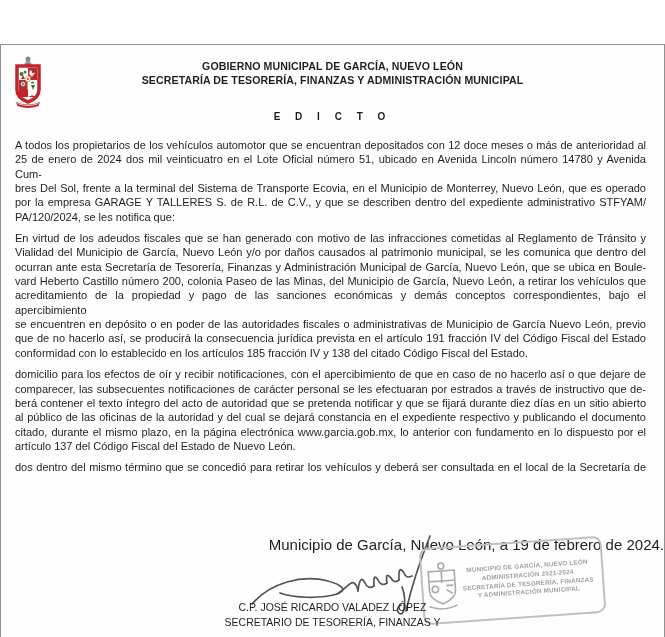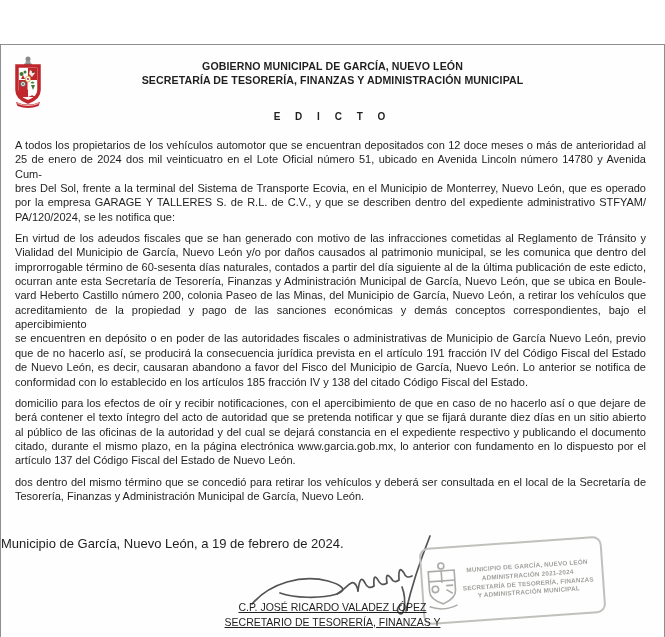--- a/index.html
+++ b/index.html
@@ -31,25 +31,25 @@
   }
   .body-text{
     position:absolute;top:93px;left:14px;width:631px;
     font-size:11px;line-height:14.35px;
   }
   .para{margin:0 0 7px 0;}
   .pline{text-align:justify;text-align-last:justify;white-space:normal;}
   .pline.last{text-align-last:auto;}
   .date-line{
     position:absolute;top:491px;left:0;width:100%;
-    text-align:left;font-size:13px;
+    text-align:right;font-size:15px;
   }
   .sig-block{
     position:absolute;top:555px;left:0;width:100%;
-    text-align:center;font-size:10.5px;line-height:14.6px;text-decoration:underline;
+    text-align:center;font-size:10.5px;line-height:14.6px;
   }
   .signature-svg{position:absolute;left:235px;top:478px;width:230px;height:100px;}
   .stamp{
     position:absolute;left:420px;top:497px;width:183px;height:77px;
     border:2px solid #c0c0bd;border-radius:9px;
     transform:rotate(-4deg);
     display:flex;align-items:center;
     padding:3px 6px;box-sizing:border-box;
     background:transparent;
   }
@@ -106,39 +106,37 @@
       <div class="para">
         <div class="pline">A todos los propietarios de los vehículos automotor que se encuentran depositados con 12 doce meses o más de anterioridad al</div>
         <div class="pline">25 de enero de 2024 dos mil veinticuatro en el Lote Oficial número 51, ubicado en Avenida Lincoln número 14780 y Avenida Cum-</div>
         <div class="pline">bres Del Sol, frente a la terminal del Sistema de Transporte Ecovia, en el Municipio de Monterrey, Nuevo León, que es operado</div>
         <div class="pline">por la empresa GARAGE Y TALLERES S. de R.L. de C.V., y que se describen dentro del expediente administrativo STFYAM/</div>
         <div class="pline last">PA/120/2024, se les notifica que:</div>
       </div>
       <div class="para">
         <div class="pline">En virtud de los adeudos fiscales que se han generado con motivo de las infracciones cometidas al Reglamento de Tránsito y</div>
         <div class="pline">Vialidad del Municipio de García, Nuevo León y/o por daños causados al patrimonio municipal, se les comunica que dentro del</div>
-        <div class="pline">improrrogable término de 60-sesenta días naturales, contados a partir del día siguiente al de la última publicación de este edicto,</div>
         <div class="pline">ocurran ante esta Secretaría de Tesorería, Finanzas y Administración Municipal de García, Nuevo León, que se ubica en Boule-</div>
         <div class="pline">vard Heberto Castillo número 200, colonia Paseo de las Minas, del Municipio de García, Nuevo León, a retirar los vehículos que</div>
         <div class="pline">acreditamiento de la propiedad y pago de las sanciones económicas y demás conceptos correspondientes, bajo el apercibimiento</div>
         <div class="pline">se encuentren en depósito o en poder de las autoridades fiscales o administrativas de Municipio de García Nuevo León, previo</div>
         <div class="pline">que de no hacerlo así, se producirá la consecuencia jurídica prevista en el artículo 191 fracción IV del Código Fiscal del Estado</div>
-        <div class="pline">de Nuevo León, es decir, causaran abandono a favor del Fisco del Municipio de García, Nuevo León. Lo anterior se notifica de</div>
         <div class="pline last">conformidad con lo establecido en los artículos 185 fracción IV y 138 del citado Código Fiscal del Estado.</div>
       </div>
       <div class="para">
         <div class="pline">domicilio para los efectos de oír y recibir notificaciones, con el apercibimiento de que en caso de no hacerlo así o que dejare de</div>
+        <div class="pline">comparecer, las subsecuentes notificaciones de carácter personal se les efectuaran por estrados a través de instructivo que de-</div>
         <div class="pline">berá contener el texto íntegro del acto de autoridad que se pretenda notificar y que se fijará durante diez días en un sitio abierto</div>
         <div class="pline">al público de las oficinas de la autoridad y del cual se dejará constancia en el expediente respectivo y publicando el documento</div>
         <div class="pline">citado, durante el mismo plazo, en la página electrónica www.garcia.gob.mx, lo anterior con fundamento en lo dispuesto por el</div>
         <div class="pline last">artículo 137 del Código Fiscal del Estado de Nuevo León.</div>
       </div>
       <div class="para">
         <div class="pline">dos dentro del mismo término que se concedió para retirar los vehículos y deberá ser consultada en el local de la Secretaría de</div>
-        <div class="pline last">Tesorería, Finanzas y Administración Municipal de García, Nuevo León.</div>
       </div>
     </div>
 
   <div class="date-line">Municipio de García, Nuevo León, a 19 de febrero de 2024.</div>
 
   <svg class="signature-svg" viewBox="0 0 230 100" aria-hidden="true">
     <g fill="none" stroke="#3c3c3c" stroke-width="1.7" stroke-linecap="round" opacity="0.88">
       <path d="M16 81 C 34 60, 66 51, 92 58 C 106 62, 112 67, 101 71 C 84 76, 58 75, 44 70"></path>
       <path d="M101 71 C 110 66, 114 58, 118 60 q 3 2 4 8"></path>
       <path d="M122 68 q 2 -18 7 -8 q 3 7 9 3 q -1 -14 4 -6 q 3 7 9 3 q -2 -12 4 -5 q 3 6 8 2 q -1 -16 5 -7 q 2 6 8 3"></path>

